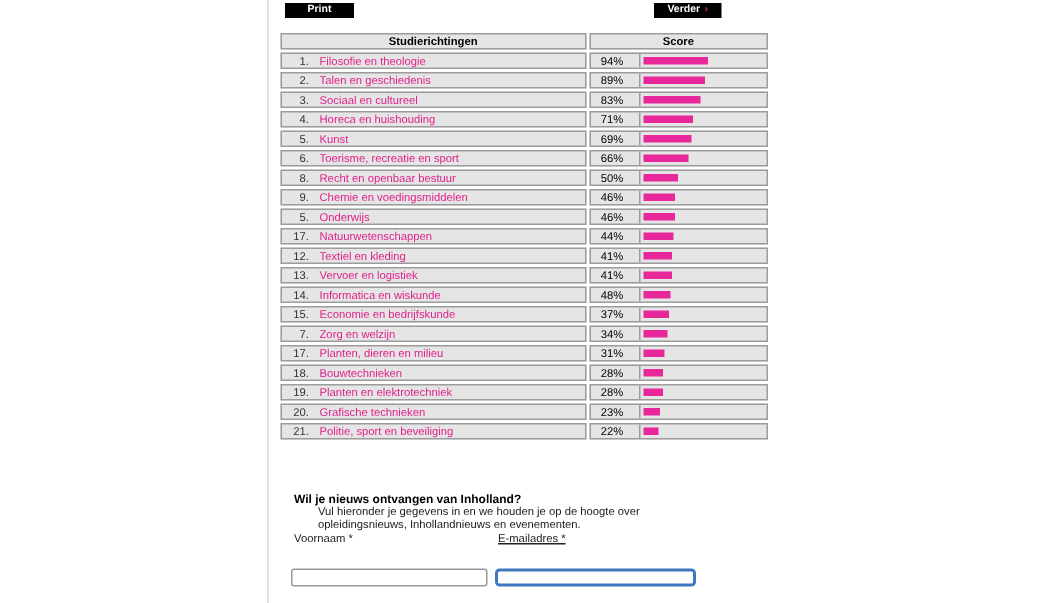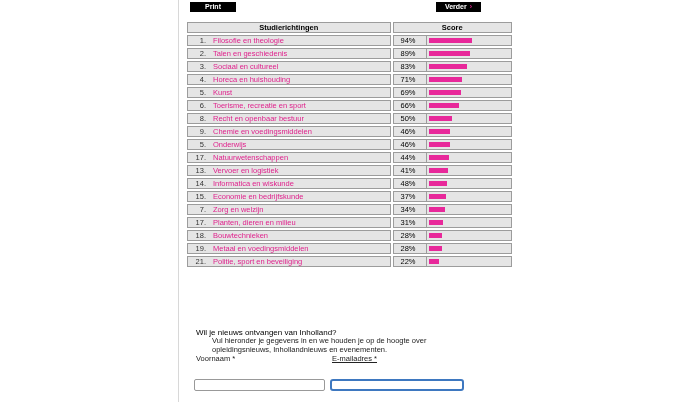--- a/index.html
+++ b/index.html
@@ -53,21 +53,21 @@
   .pct {
     width:33px; padding-right:3px; text-align:center;
     border-right:1px solid #9c9c9c; height:9px; color:#000;
   }
   .barwrap { flex:1; padding-left:2px; display:flex; align-items:center; height:9px; }
   .bar { height:5px; background:#e8289a; }
 
   
   .news-heading {
     position:absolute; left:196px; top:328px;
-    font-size:8px; font-weight:normal; color:#000;
+    font-size:8px; font-weight:bold; color:#000;
   }
   .news-desc {
     position:absolute; left:212px; top:337px;
     width:258px; font-size:7.5px; line-height:8.5px; color:#222;
   }
   .field-label { position:absolute; font-size:7.5px; color:#222; top:354px; }
   .label-voornaam { left:196px; }
   .label-email { left:332px;text-decoration:underline; }
   .text-input {
     position:absolute; top:379px; height:12px;
@@ -209,20 +209,31 @@
           <td class="score-cell">
             <div class="score-inner">
               <span class="pct">44%</span>
               <span class="barwrap">
                 <span class="bar" style="width: 20px; background: rgb(232, 40, 154);"></span>
               </span>
             </div>
           </td>
         </tr>
         <tr>
+          <td class="name-cell"><span class="rank">12.</span><a class="cat">Textiel en kleding</a></td>
+          <td class="score-cell">
+            <div class="score-inner">
+              <span class="pct">41%</span>
+              <span class="barwrap">
+                <span class="bar" style="width: 19px; background: rgb(232, 40, 154);"></span>
+              </span>
+            </div>
+          </td>
+        </tr>
+        <tr>
           <td class="name-cell"><span class="rank">13.</span><a class="cat">Vervoer en logistiek</a></td>
           <td class="score-cell">
             <div class="score-inner">
               <span class="pct">41%</span>
               <span class="barwrap">
                 <span class="bar" style="width: 19px; background: rgb(232, 40, 154);"></span>
               </span>
             </div>
           </td>
         </tr>
@@ -275,26 +286,37 @@
           <td class="score-cell">
             <div class="score-inner">
               <span class="pct">28%</span>
               <span class="barwrap">
                 <span class="bar" style="width: 13px; background: rgb(232, 40, 154);"></span>
               </span>
             </div>
           </td>
         </tr>
         <tr>
-          <td class="name-cell"><span class="rank">19.</span><a class="cat">Metaal en voedingsmiddelen</a></td>
+          <td class="name-cell"><span class="rank">19.</span><a class="cat">Planten en elektrotechniek</a></td>
           <td class="score-cell">
             <div class="score-inner">
               <span class="pct">28%</span>
               <span class="barwrap">
                 <span class="bar" style="width: 13px; background: rgb(232, 40, 154);"></span>
+              </span>
+            </div>
+          </td>
+        </tr>
+        <tr>
+          <td class="name-cell"><span class="rank">20.</span><a class="cat">Grafische technieken</a></td>
+          <td class="score-cell">
+            <div class="score-inner">
+              <span class="pct">23%</span>
+              <span class="barwrap">
+                <span class="bar" style="width: 11px; background: rgb(232, 40, 154);"></span>
               </span>
             </div>
           </td>
         </tr>
         <tr>
           <td class="name-cell"><span class="rank">21.</span><a class="cat">Politie, sport en beveiliging</a></td>
           <td class="score-cell">
             <div class="score-inner">
               <span class="pct">22%</span>
               <span class="barwrap">

